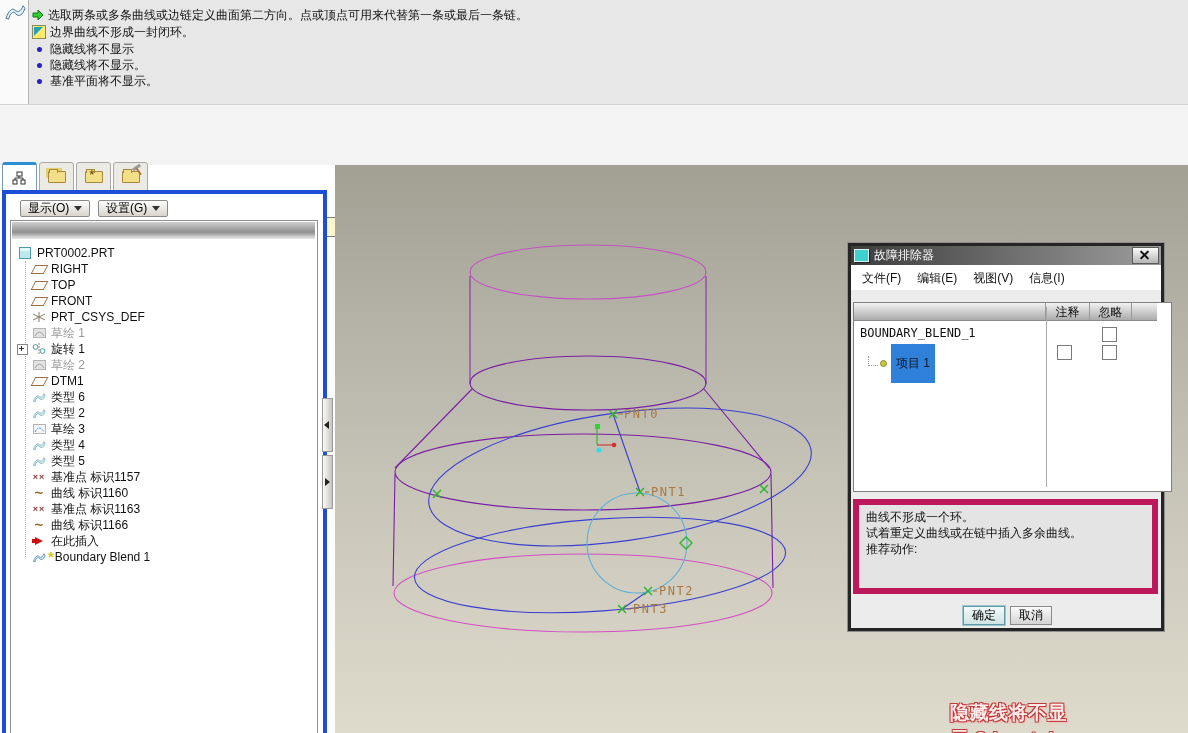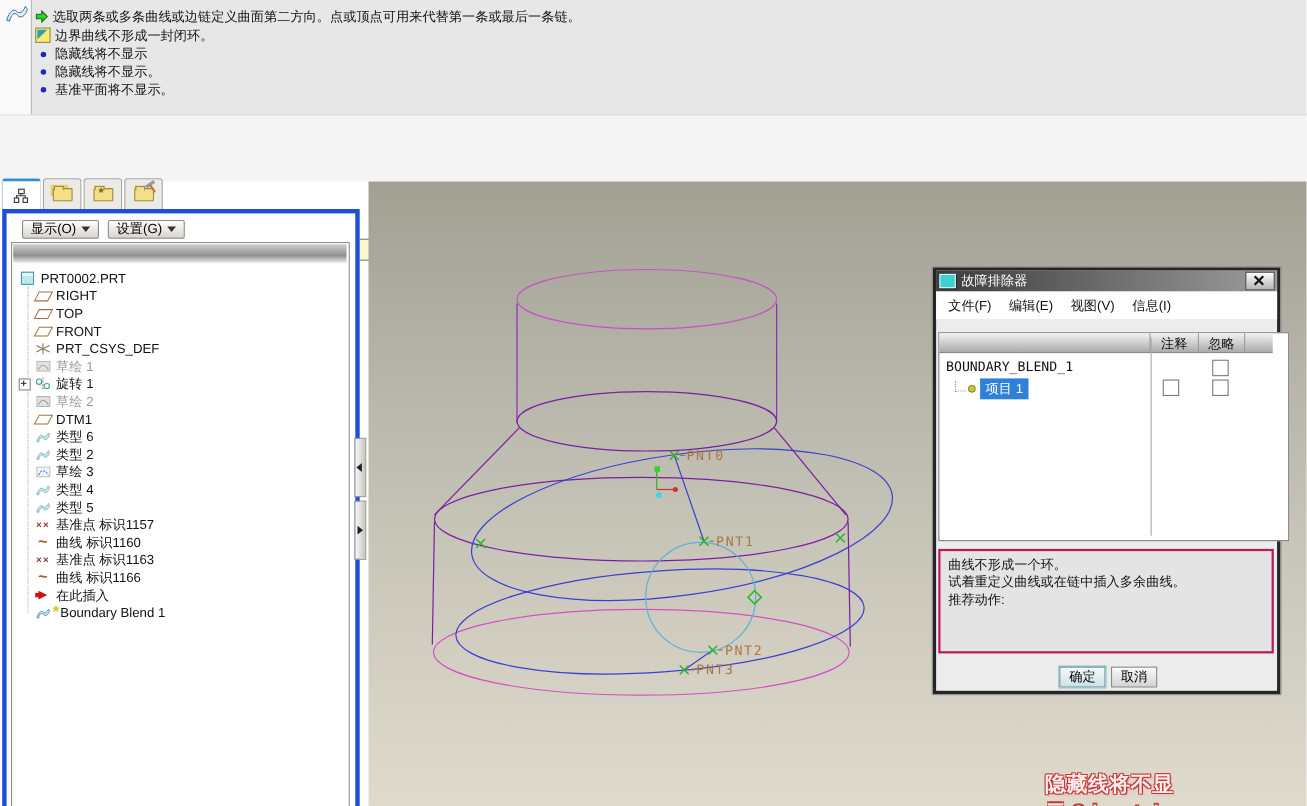--- a/index.html
+++ b/index.html
@@ -83,23 +83,23 @@
   #dlg-tree{position:absolute;left:2px;top:56px;width:319px;height:190px;background:#fff;border:1px solid #808080;box-sizing:border-box;}
   .dcol-line{position:absolute;left:192px;top:4px;bottom:4px;border-left:1px solid #aaa;}
   #dlg-tree-header{position:absolute;left:0;top:0;width:303px;height:17px;display:flex;background:linear-gradient(#f2f2f2,#ababab);border-bottom:1px solid #8a8a8a;}
   .hd{border-right:1px solid #9a9a9a;text-align:center;padding-top:1px;box-sizing:border-box;}
   .hd.main{width:192px;}
   .hd.c1{width:44px;} .hd.c2{width:42px;} .hd.tail{flex:1;border-right:none;}
   .dlg-root-label{position:absolute;left:6px;top:23px;font-family:"DejaVu Sans Mono","Liberation Mono",monospace;font-size:12px;}
   .dlg-child{position:absolute;left:14px;top:41px;display:flex;align-items:center;}
   .conn{width:9px;height:9px;border-left:1px dotted #999;border-bottom:1px dotted #999;margin-right:2px;margin-top:-6px;}
   .node-bullet{width:5px;height:5px;border-radius:50%;background:#c8c832;border:1px solid #8a8a3a;margin-right:4px;}
-  .sel-label{background:#2f80d8;color:#ffffff;padding:1px 5px;}
+  .sel-label{background:#2f80d8;color:#0f172a;padding:11px 5px;}
   .cb{position:absolute;width:13px;height:13px;background:#fff;border:1px solid #7a7a7a;}
-  #dlg-msg{position:absolute;left:2px;top:253px;width:305px;height:95px;background:#e4e4e4;border:2px solid #be185d;
+  #dlg-msg{position:absolute;left:2px;top:253px;width:305px;height:95px;background:#e4e4e4;border:6px solid #be185d;
            box-sizing:border-box;padding:4px 7px;line-height:16px;}
   .dlg-btn{position:absolute;top:360px;height:19px;background:linear-gradient(#fafafa,#d4d4d4);border:1px solid #8a8a8a;
            font-size:12px;font-family:inherit;padding:0 8px;}
   #btn-ok{left:112px;border:1px solid #5f9aa6;box-shadow:0 0 0 1px #9cc6ce;background:linear-gradient(#f4fbfb,#cfe2e4);}
   #btn-cancel{left:159px;}
 
   
   #watermark{left:950px;top:700px;font-size:19px;font-weight:bold;color:#ffeceb;letter-spacing:0.5px;
              text-shadow:-1px -1px 0 #c03a3a,1px -1px 0 #c03a3a,-1px 1px 0 #c03a3a,1px 1px 0 #c03a3a,2px 2px 2px #f3b9ad;}
 </style>

